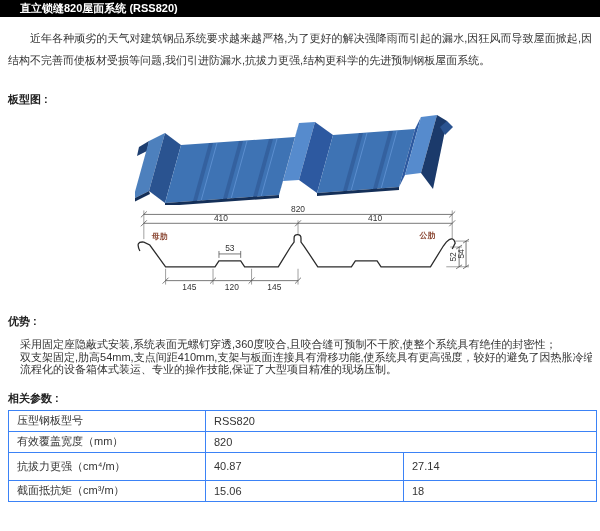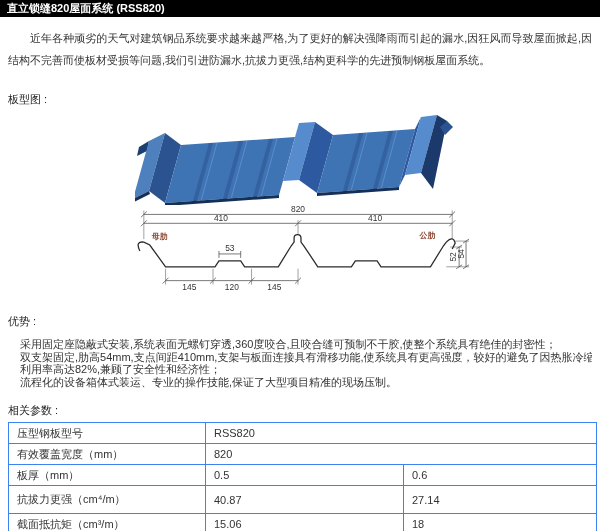--- a/index.html
+++ b/index.html
@@ -3,28 +3,28 @@
 <meta charset="utf-8">
 <style>
   html,body{margin:0;padding:0;}
   body{
     width:600px;height:531px;background:#ffffff;overflow:hidden;
     font-family:"Liberation Sans","DejaVu Sans",sans-serif;
     color:#333;-webkit-font-smoothing:antialiased;
   }
   .title-bar{
     height:17px;line-height:17px;background:#000;color:#fff;
-    font-size:11px;font-weight:bold;padding-left:7px;
+    font-size:11px;font-weight:bold;padding-left:20px;
   }
   .intro{
     margin:10px 8px 0 8px;font-size:11px;line-height:22px;color:#333;
     text-indent:2em;text-align:justify;
   }
   .section-label{
-    margin:21px 0 0 8px;font-size:11px;font-weight:normal;color:#222;
+    margin:21px 0 0 8px;font-size:11px;font-weight:bold;color:#222;
   }
   .figure{margin-top:2px;text-align:center;line-height:0;}
   .figure svg{display:inline-block;}
   .advantages{margin:9px 8px 8px 20px;font-size:11px;line-height:12.5px;color:#333;}
   .advantages div{white-space:nowrap;overflow:hidden;}
   .lbl-params{margin-top:15px;}
   table.params{
     border-collapse:collapse;margin:4px 0 0 8px;width:588px;
     font-size:11px;color:#333;table-layout:fixed;
   }
@@ -133,46 +133,40 @@
     <text class="dim-txt" x="330" y="52" text-anchor="middle" transform="rotate(-90,330,52)">52</text>
     <text class="dim-txt" x="338" y="49" text-anchor="middle" transform="rotate(-90,338,49)">54</text>
   </svg>
 </div>
 
 <div class="section-label">优势 :</div>
 
 <div class="advantages">
   <div>采用固定座隐蔽式安装,系统表面无螺钉穿透,360度咬合,且咬合缝可预制不干胶,使整个系统具有绝佳的封密性；</div>
   <div>双支架固定,肋高54mm,支点间距410mm,支架与板面连接具有滑移功能,使系统具有更高强度，较好的避免了因热胀冷缩而带来的钢板损伤；</div>
-  <div>利用率高达82%,兼顾了安全性和经济性；</div>
   <div>流程化的设备箱体式装运、专业的操作技能,保证了大型项目精准的现场压制。</div>
 </div>
 
 <div class="section-label lbl-params">相关参数 :</div>
 
 <table class="params">
   <colgroup>
       <col style="width:197px">
       <col style="width:198px">
       <col style="width:193px">
     </colgroup>
   <tbody>
       <tr>
         <td>压型钢板型号</td>
         <td colspan="2">RSS820</td>
       </tr>
       <tr>
         <td>有效覆盖宽度（mm）</td>
         <td colspan="2">820</td>
       </tr>
-      <tr>
-        <td>板厚（mm）</td>
-        <td>0.5</td>
-        <td>0.6</td>
-      </tr>
       <tr class="tall">
         <td>抗拔力更强（cm⁴/m）</td>
         <td>40.87</td>
         <td>27.14</td>
       </tr>
       <tr>
         <td>截面抵抗矩（cm³/m）</td>
         <td>15.06</td>
         <td>18</td>
       </tr>

